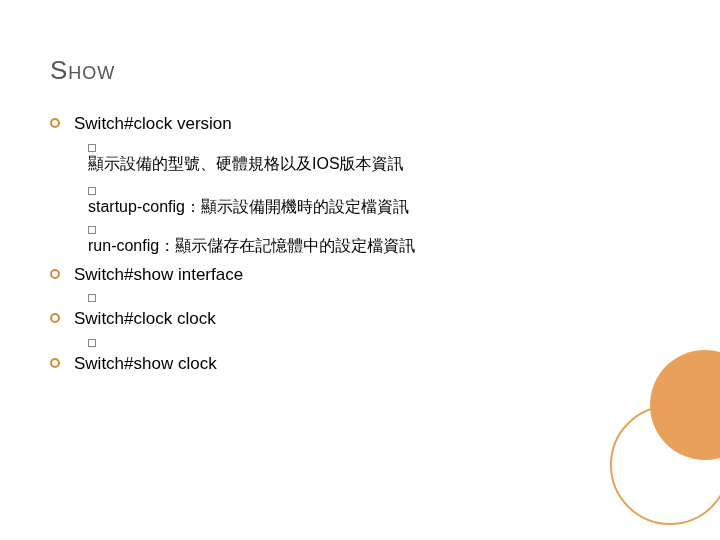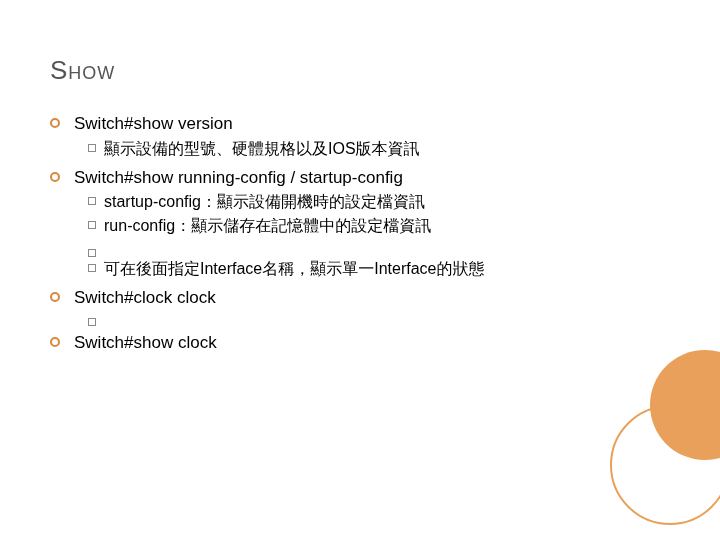--- a/index.html
+++ b/index.html
@@ -44,20 +44,21 @@
     border-radius: 50%;
     flex-shrink: 0;
     margin-top: 7px;
     margin-right: 14px;
   }
   .bullet-l2 {
     display: flex;
     align-items: flex-start;
     margin-left: 38px;
     font-size: 16px;
+    flex-direction: column;
   }
   .sq {
     width: 8px;
     height: 8px;
     border: 1.5px solid #888;
     flex-shrink: 0;
     margin-top: 7px;
     margin-right: 8px;
   }
   .deco {
@@ -83,50 +84,46 @@
 </head>
 <body>
 
 <div class="slide">
   <div class="title">Show</div>
   <div class="content">
 
     <div class="item">
       <div class="bullet-l1">
         <span class="circ"></span>
-        <span>Switch#show version</span>
+        <span>Switch#clock version</span>
       </div>
       <div class="bullet-l2">
         <span class="sq"></span>
         <span>顯示設備的型號、硬體規格以及IOS版本資訊</span>
       </div>
     </div>
 
     <div class="item">
-      <div class="bullet-l1">
-        <span class="circ"></span>
-        <span>Switch#show running-config / startup-config</span>
-      </div>
       <div class="bullet-l2">
         <span class="sq"></span>
         <span>startup-config：顯示設備開機時的設定檔資訊</span>
       </div>
       <div class="bullet-l2">
         <span class="sq"></span>
         <span>run-config：顯示儲存在記憶體中的設定檔資訊</span>
       </div>
     </div>
 
     <div class="item">
-      <div class="bullet-l2">
-        <span class="sq"></span>
+      <div class="bullet-l1">
+        <span class="circ"></span>
+        <span>Switch#show interface</span>
       </div>
       <div class="bullet-l2">
         <span class="sq"></span>
-        <span>可在後面指定Interface名稱，顯示單一Interface的狀態</span>
       </div>
     </div>
 
     <div class="item">
       <div class="bullet-l1">
         <span class="circ"></span>
         <span>Switch#clock clock</span>
       </div>
       <div class="bullet-l2">
         <span class="sq"></span>

